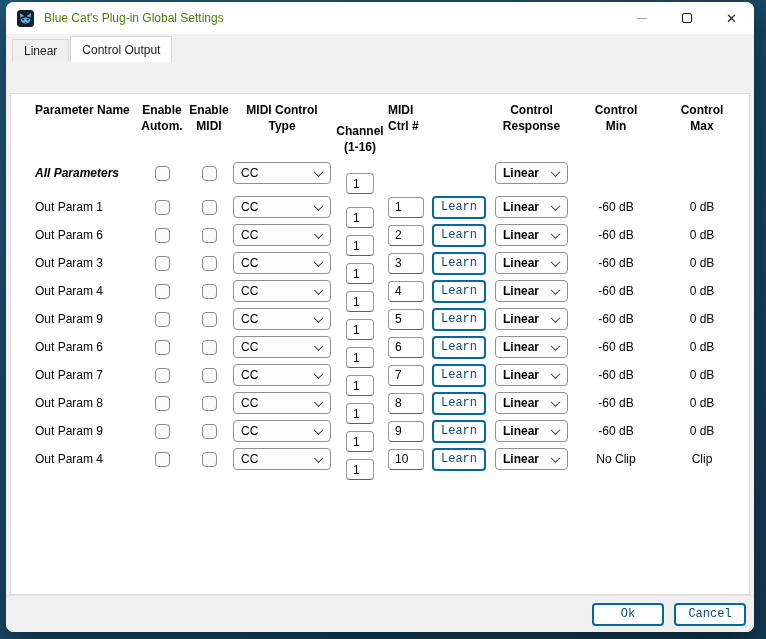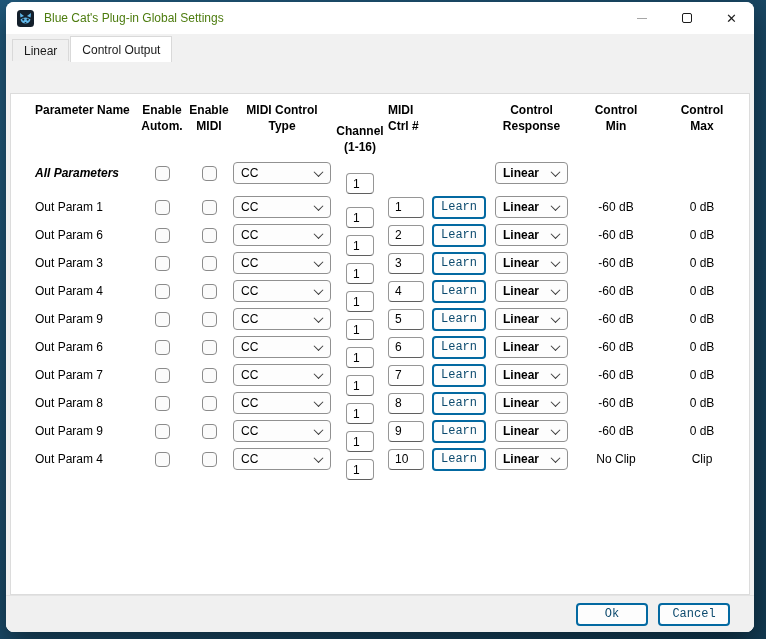--- a/index.html
+++ b/index.html
@@ -142,21 +142,21 @@
     border: 2px solid #0369a1; border-radius: 4px;
     font-family: Liberation Mono, monospace; font-size: 12px; color: #0c4a6e;
     cursor: pointer;
   }
 
   
   .footer {
     position: absolute; left: 0; right: 0; bottom: 0; height: 37px;
     background: #f0f0f0; border-top: 1px solid #e3e3e3;
     display: flex; align-items: center; justify-content: flex-end;
-    gap: 10px; padding-right: 24px;
+    gap: 10px; padding-right: 8px;
   }
   .footer .btn { width: 72px; flex: 0 0 auto; }
 </style>
 </head>
 <body>
 
 <div class="window">
 
   <div class="titlebar">
     <svg class="app-icon" viewBox="0 0 17 17">

